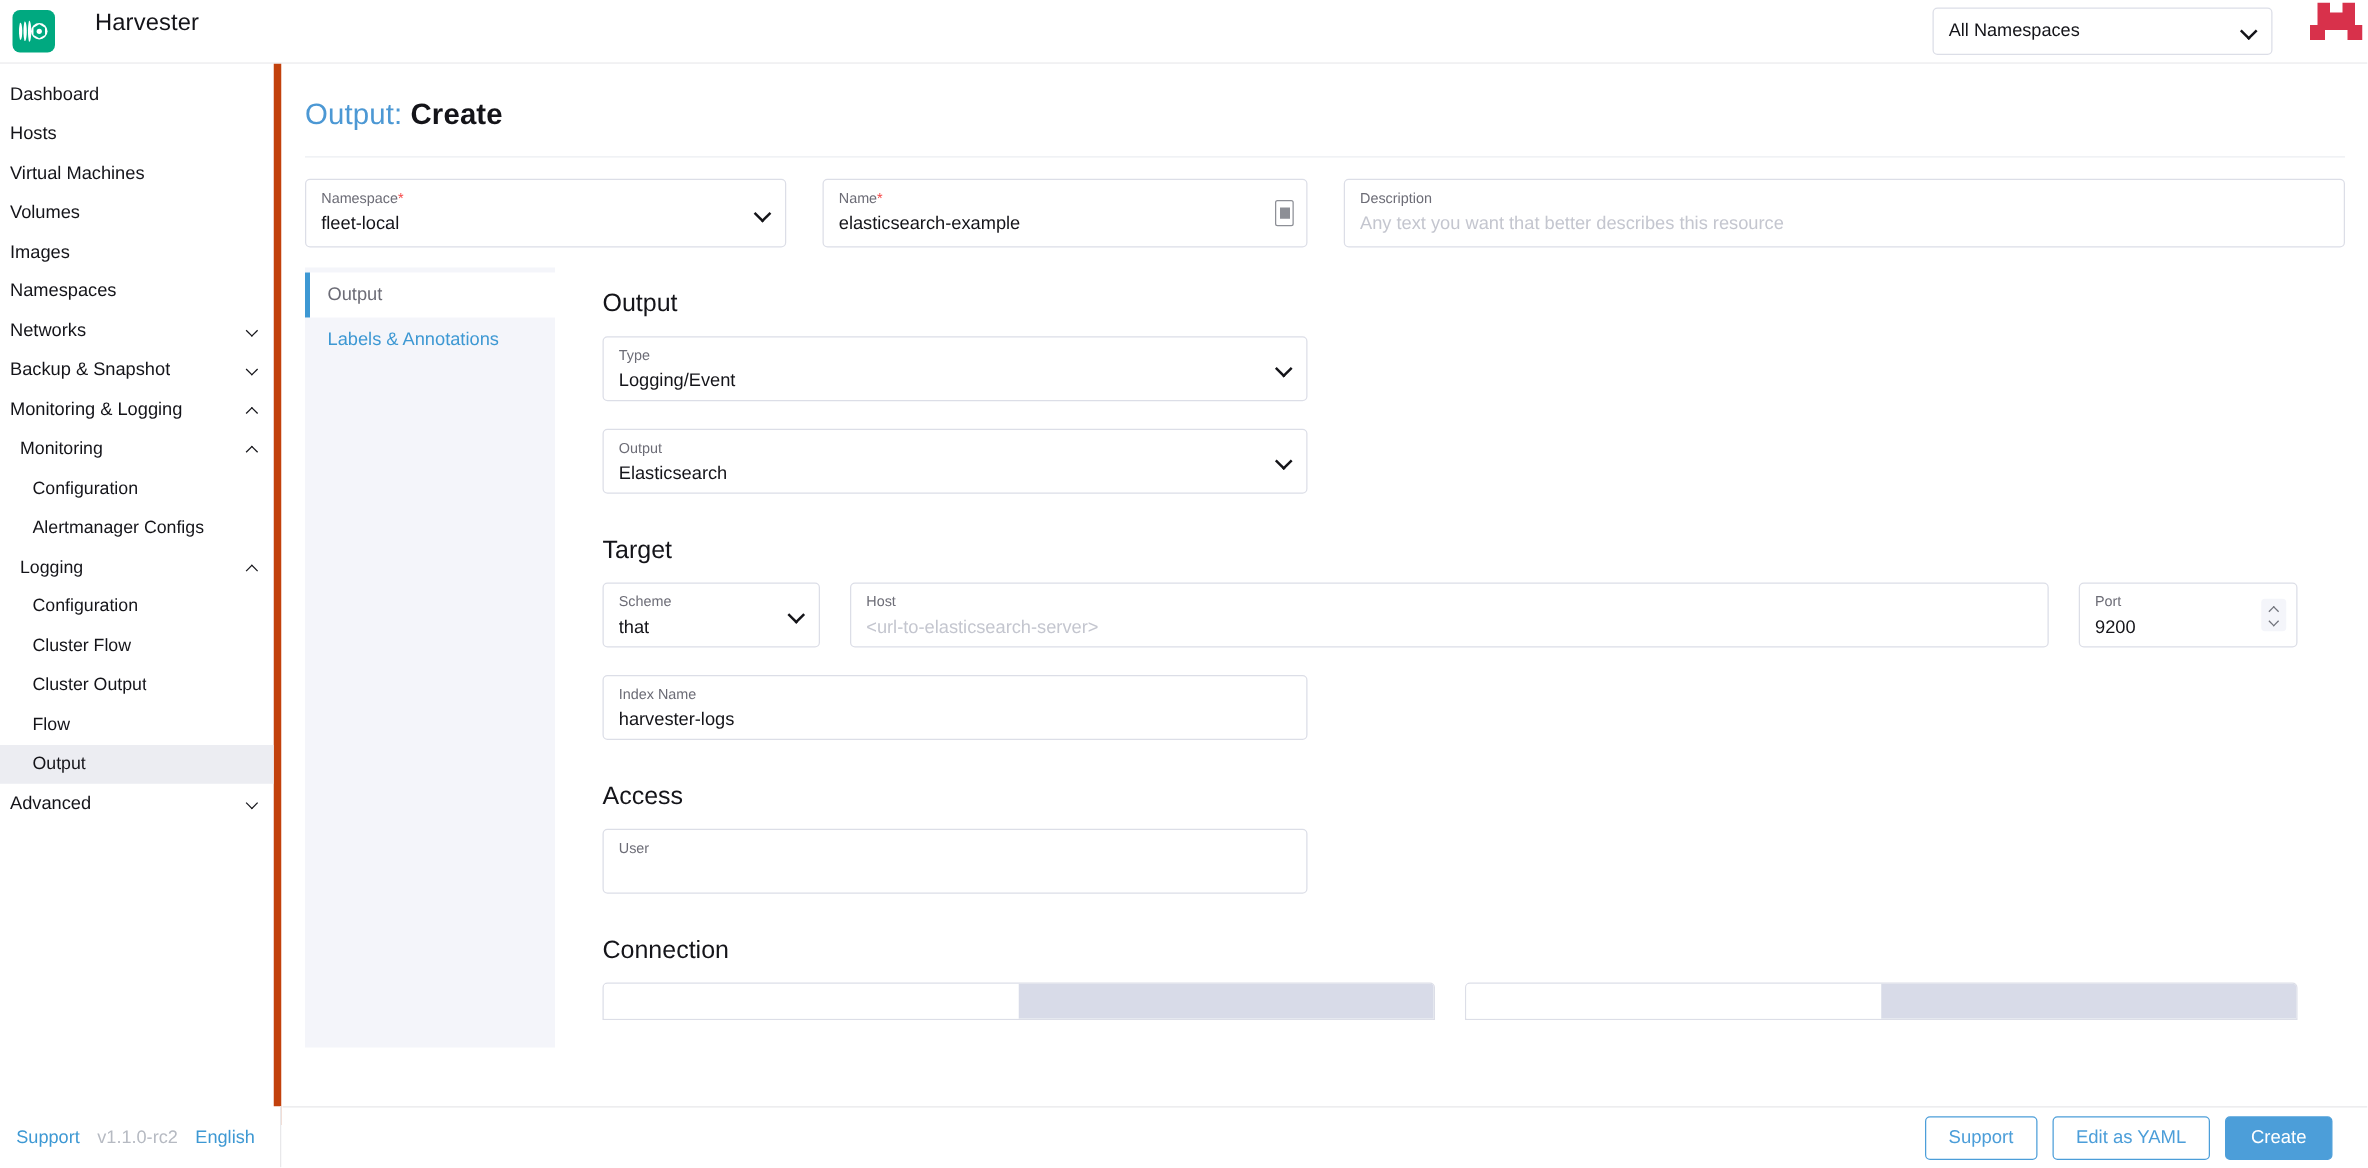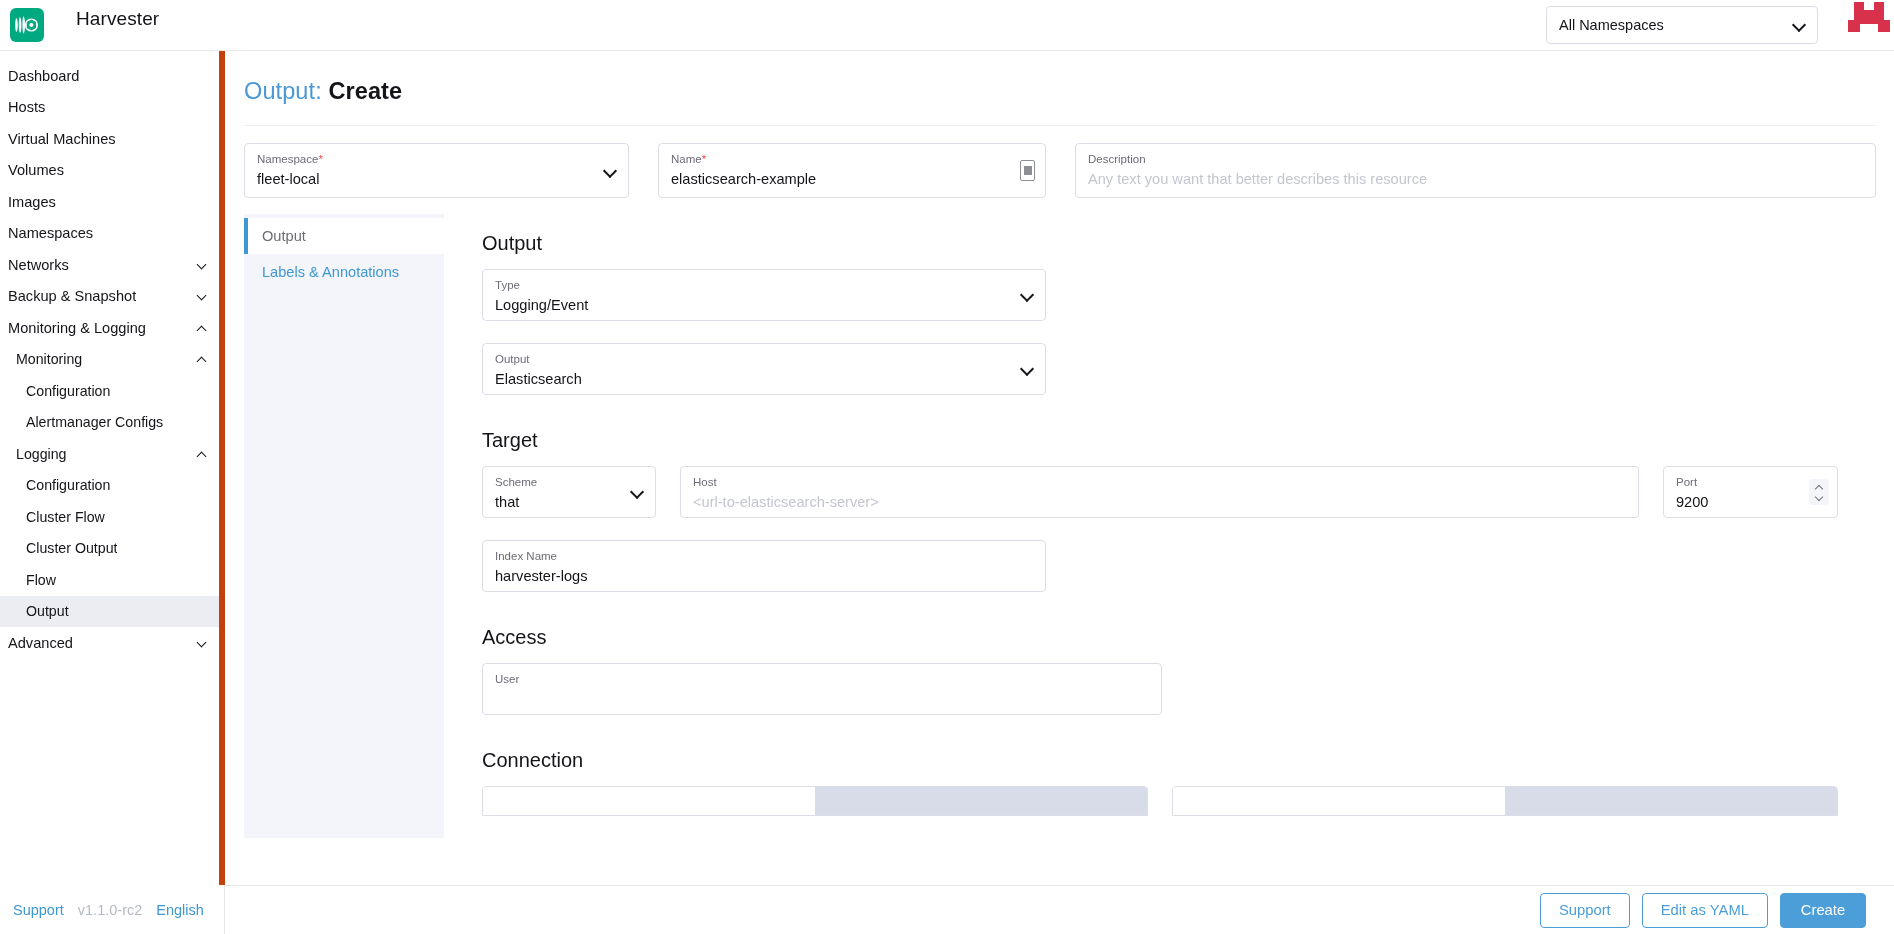--- a/index.html
+++ b/index.html
@@ -149,21 +149,21 @@
     font-size: 20px; font-weight: 400; color: #141419; margin-bottom: 14px;
   }
   .sec-title.spaced { margin-top: 34px; }
   .row { display: flex; gap: 24px; margin-bottom: 22px; }
   .field.tall { height: 52px; }
   .w-sel { width: 564px; }
   .w-scheme { width: 174px; }
   .w-host { flex: 1 1 auto; }
   .w-port { width: 175px; }
   .w-index { width: 564px; }
-  .w-user { width: 680px; }
+  .w-user { width: 564px; }
 
   .spinner {
     position: absolute; right: 8px; top: 50%; margin-top: -13px;
     width: 20px; height: 26px; background: #f4f5fa; border-radius: 3px;
     display: flex; flex-direction: column; align-items: center; justify-content: center;
     gap: 4px;
   }
   .spinner span {
     display: block; width: 8px; height: 5px; position: relative;
   }

